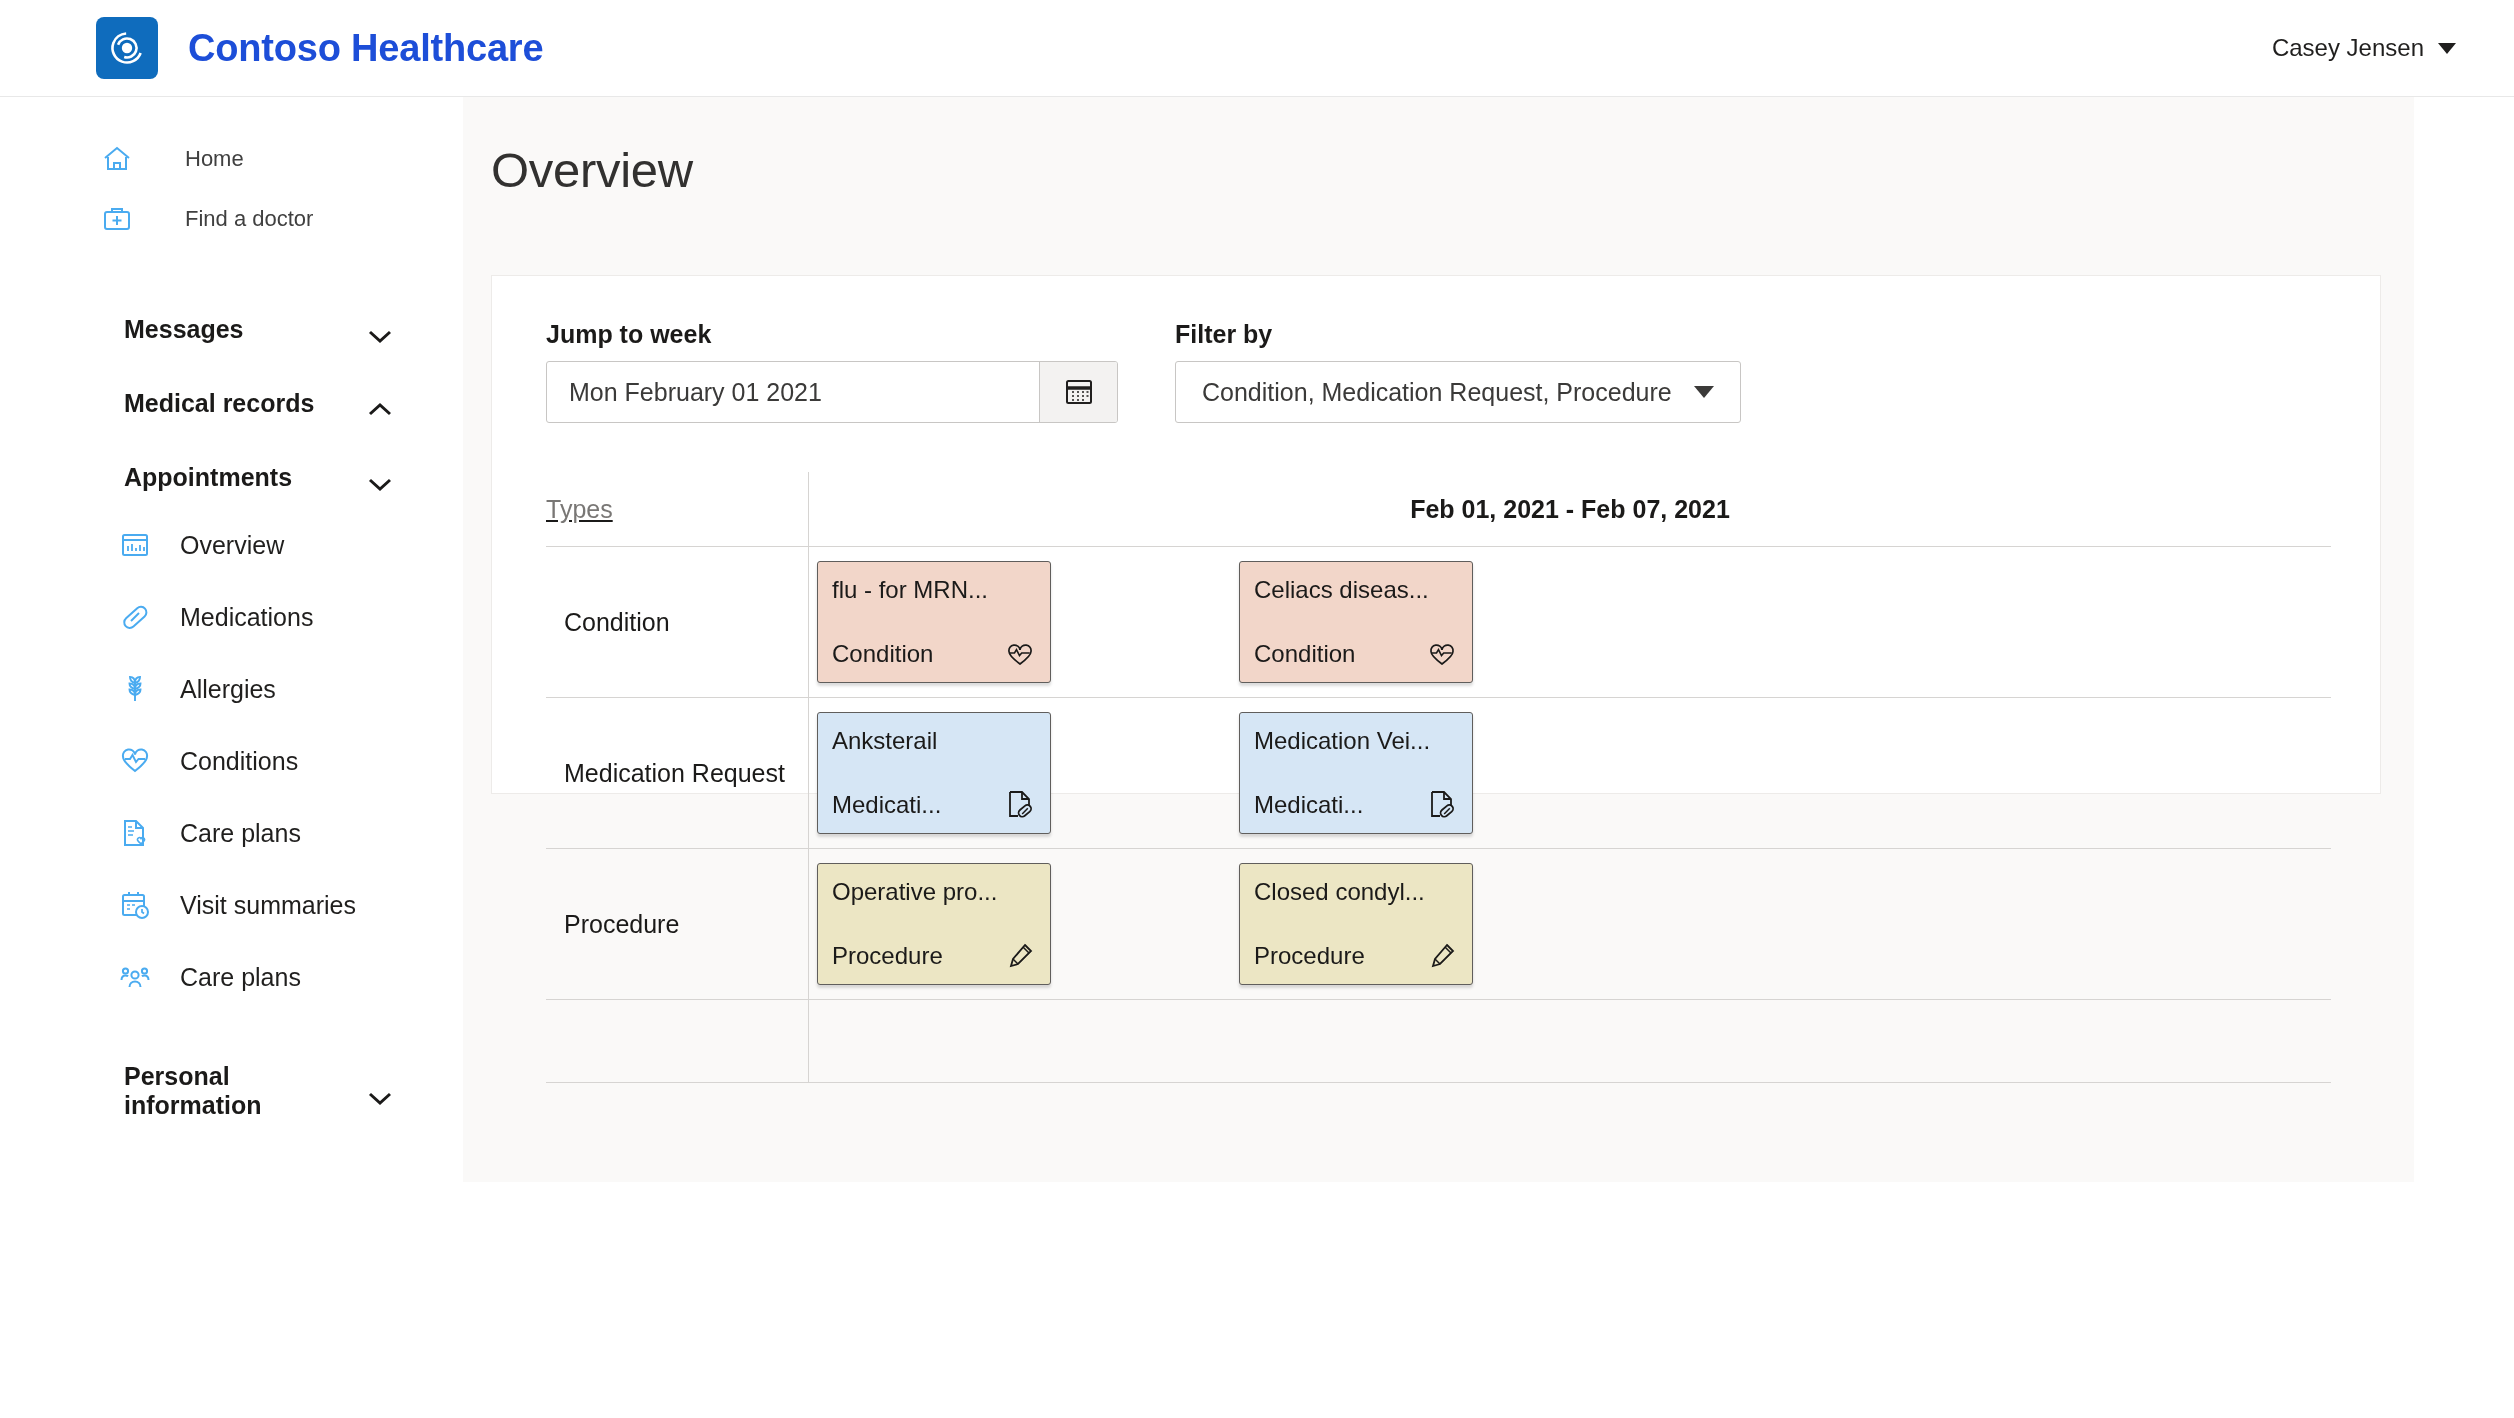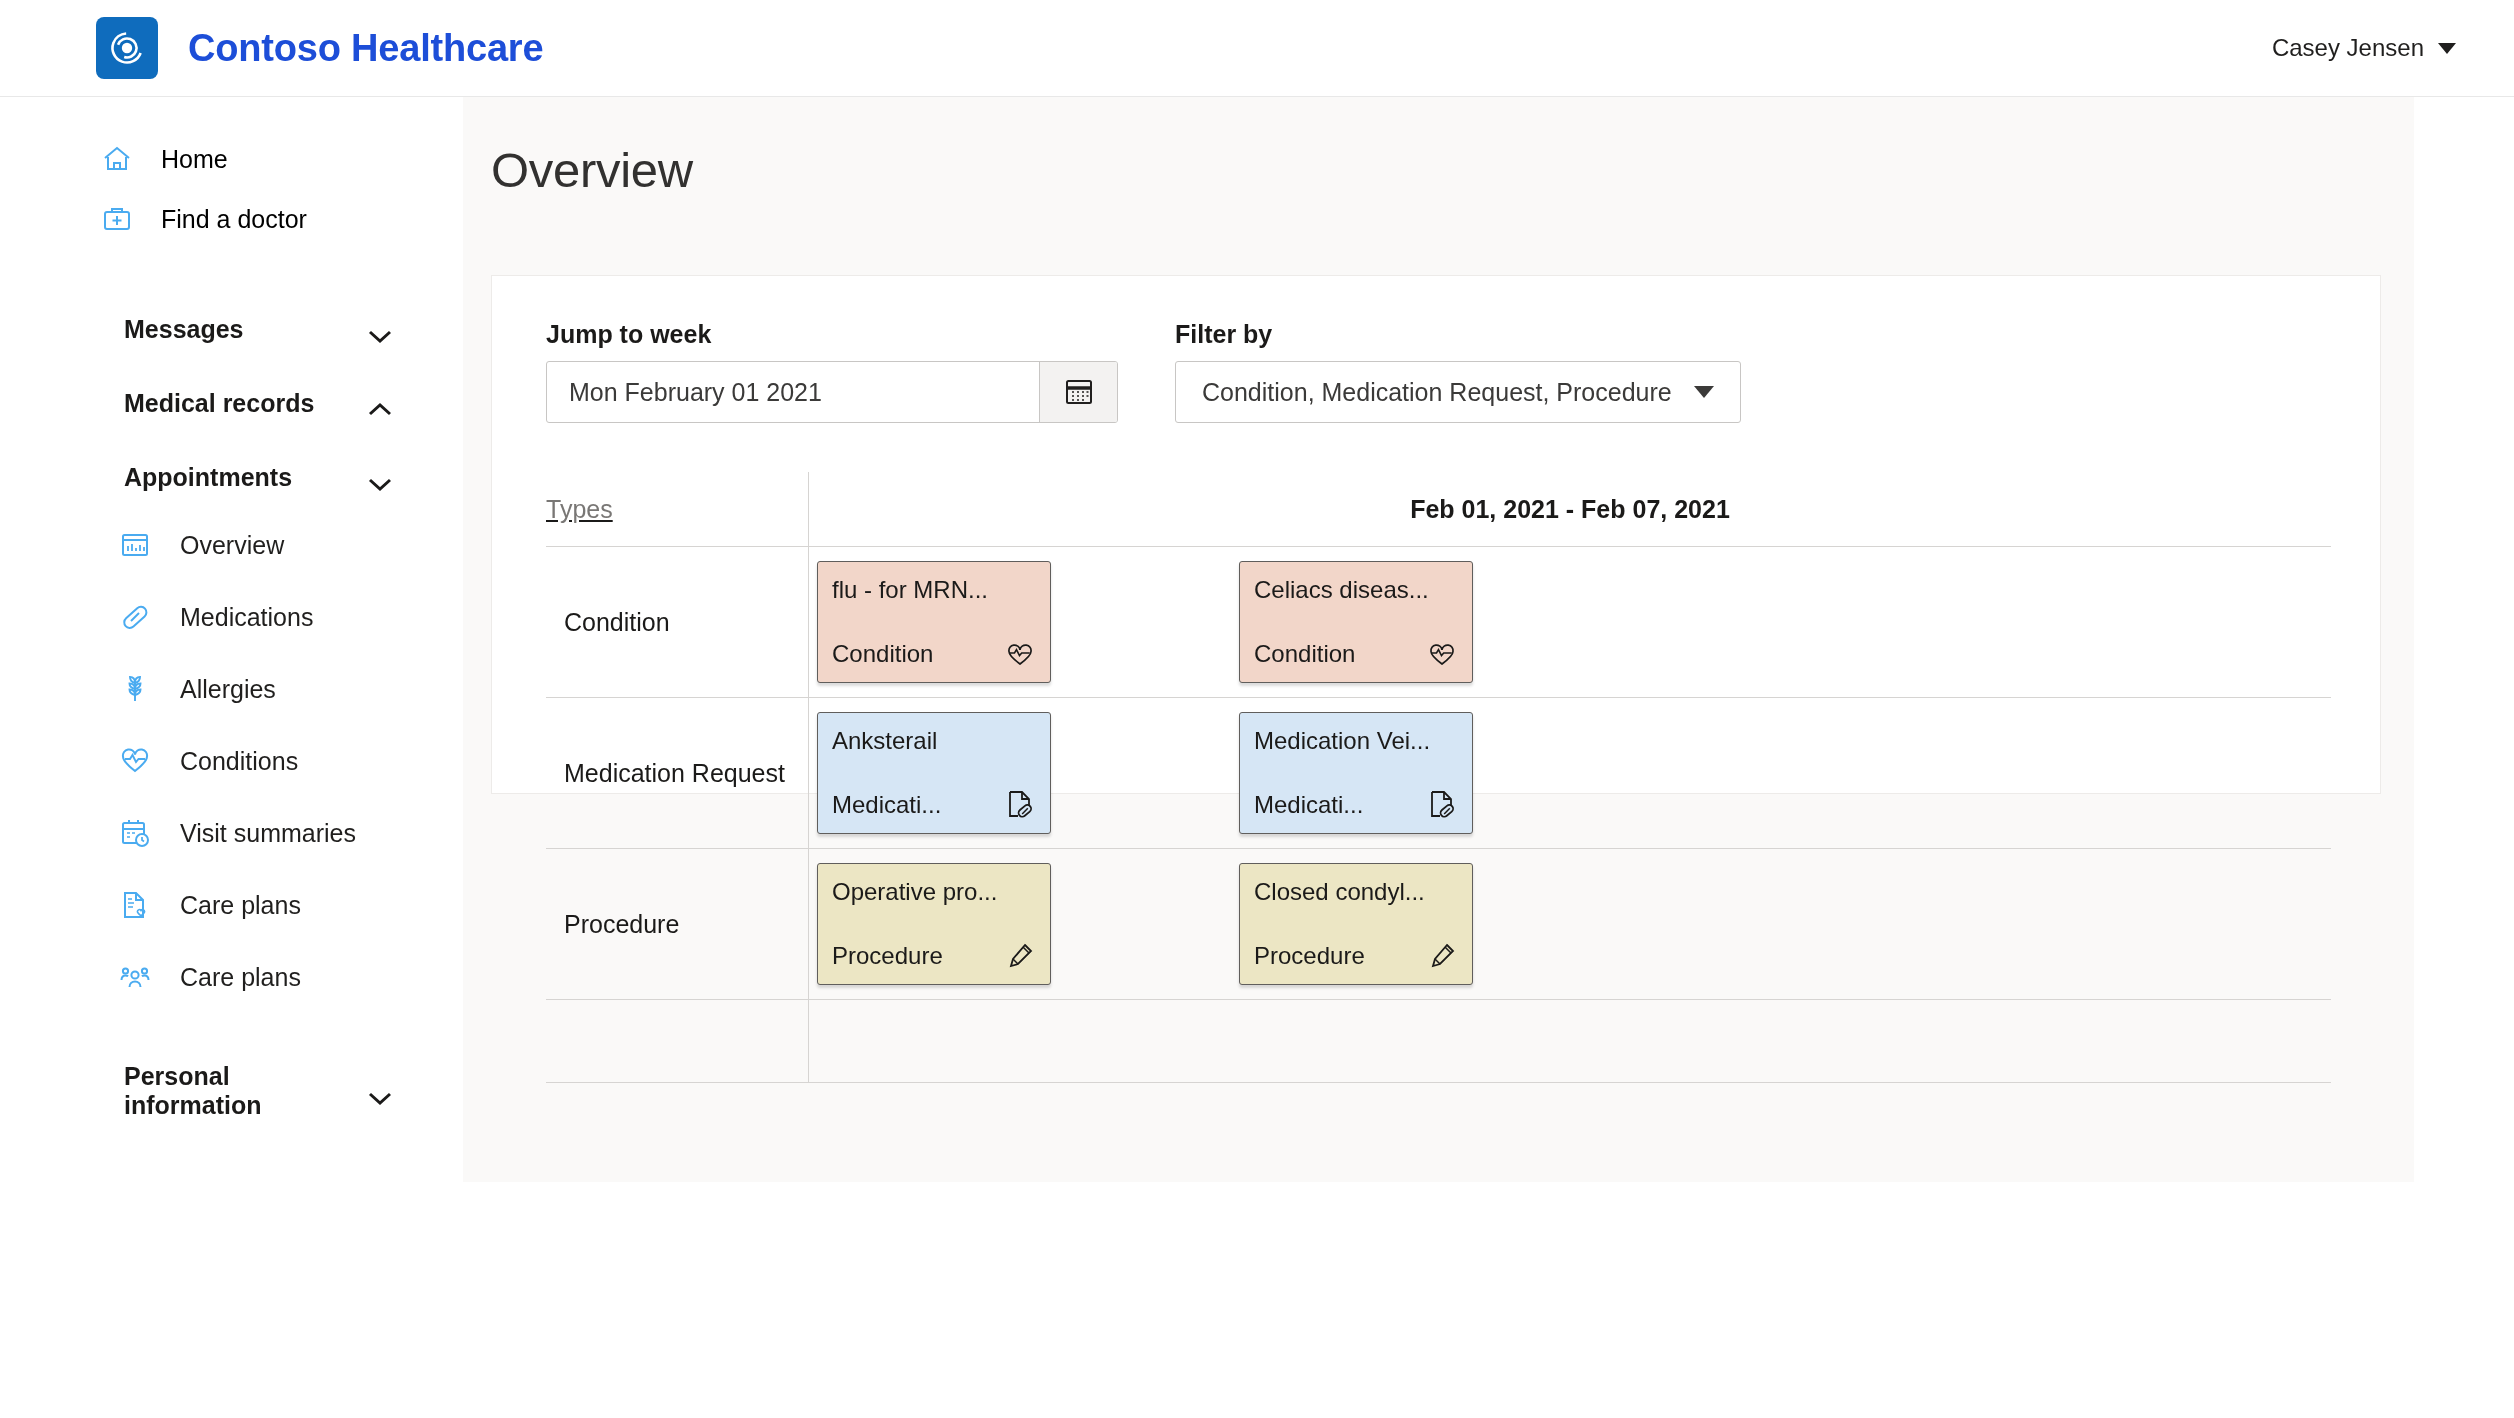--- a/index.html
+++ b/index.html
@@ -45,21 +45,21 @@
 
   
   .sidebar {
     position: absolute; top: 97px; left: 0;
     width: 463px; height: 1321px;
     background: #ffffff;
   }
   .nav-link {
     display: flex; align-items: center;
     height: 60px; padding-left: 100px;
-    font-size: 25px; color: #000000; cursor: pointer;
+    font-size: 22px; color: #404040; cursor: pointer; gap: 24px;
   }
   .nav-link .ico { width: 34px; height: 34px; flex: none; margin-right: 27px;
                    display: flex; align-items: center; justify-content: center; }
   .nav-top-1 { margin-top: 32px; }
 
   .group-head {
     display: flex; align-items: center; justify-content: space-between;
     height: 64px; padding: 0 70px 0 124px;
     font-size: 25px; font-weight: 700; color: #1b1a19; cursor: pointer;
   }
@@ -293,40 +293,40 @@
         <path d="M15 25 C6 18 3 14 3 10.5 A6 6 0 0 1 15 8.5 A6 6 0 0 1 27 10.5 C27 14 24 18 15 25z"></path>
         <path d="M5 13 h5 l2.5 -4 l3.5 7 l2.5 -3 h6.5" stroke-width="1.9"></path>
       </svg>
     </span>
     <span>Conditions</span>
   </div>
 
   <div class="sub-link">
     <span class="ico">
       <svg width="30" height="30" viewBox="0 0 30 30" fill="none" stroke="#4aabf0" stroke-width="2">
+        <path d="M5 3 h11 l7 7 v17 H5z"></path>
+        <path d="M16 3 v7 h7"></path>
+        <path d="M8 9 h4 M8 13 h6 M8 17 h5" stroke-width="1.7"></path>
+        <path d="M21 20.5 c-1 -1.6 -3.6 -1 -3.6 1 0 1.6 2 3 3.6 4.3 1.6 -1.3 3.6 -2.7 3.6 -4.3 0 -2 -2.6 -2.6 -3.6 -1z" stroke-width="1.6"></path>
+      </svg>
+    </span>
+    <span>Care plans</span>
+  </div>
+
+  <div class="sub-link">
+    <span class="ico">
+      <svg width="30" height="30" viewBox="0 0 30 30" fill="none" stroke="#4aabf0" stroke-width="2">
         <rect x="3" y="5" width="21" height="20" rx="1.5"></rect>
         <path d="M3 11 h21 M9 5 V2 M18 5 V2"></path>
         <path d="M7 15 h3 M12 15 h3 M7 19 h3" stroke-width="1.7"></path>
         <circle cx="22" cy="22" r="6" fill="#fff"></circle>
         <path d="M22 19 v3 l2 1.5" stroke-width="1.7"></path>
       </svg>
     </span>
     <span>Visit summaries</span>
-  </div>
-
-  <div class="sub-link">
-    <span class="ico">
-      <svg width="30" height="30" viewBox="0 0 30 30" fill="none" stroke="#4aabf0" stroke-width="2">
-        <path d="M5 3 h11 l7 7 v17 H5z"></path>
-        <path d="M16 3 v7 h7"></path>
-        <path d="M8 9 h4 M8 13 h6 M8 17 h5" stroke-width="1.7"></path>
-        <path d="M21 20.5 c-1 -1.6 -3.6 -1 -3.6 1 0 1.6 2 3 3.6 4.3 1.6 -1.3 3.6 -2.7 3.6 -4.3 0 -2 -2.6 -2.6 -3.6 -1z" stroke-width="1.6"></path>
-      </svg>
-    </span>
-    <span>Care plans</span>
   </div>
 
   <div class="sub-link">
     <span class="ico">
       <svg width="30" height="30" viewBox="0 0 30 30" fill="none" stroke="#4aabf0" stroke-width="2">
         <circle cx="15" cy="13" r="3.6"></circle>
         <path d="M9.5 25 c0 -3.6 2.5 -5.6 5.5 -5.6 s5.5 2 5.5 5.6"></path>
         <circle cx="5.5" cy="9" r="2.6"></circle>
         <path d="M1.5 18 c0 -3 1.8 -4.6 4 -4.6 1 0 1.9 .3 2.6 .9"></path>
         <circle cx="24.5" cy="9" r="2.6"></circle>

